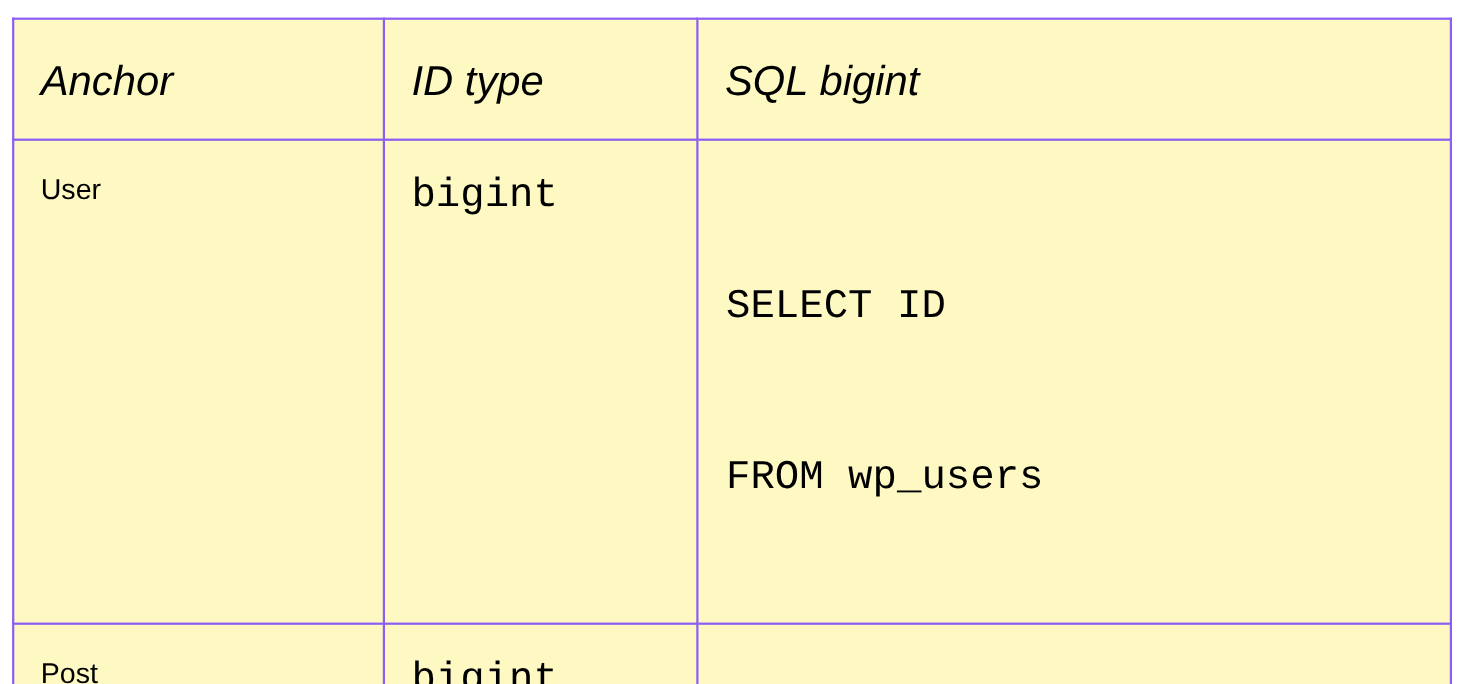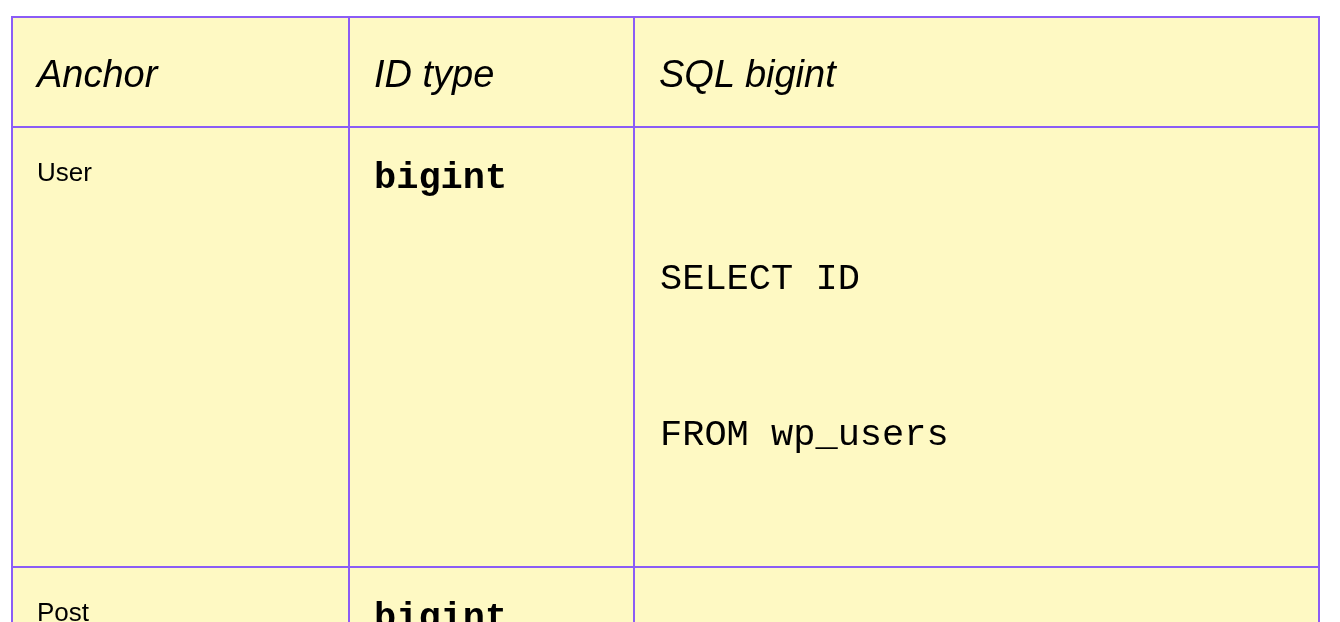--- a/index.html
+++ b/index.html
@@ -71,21 +71,21 @@
     font-weight: normal;
     font-size: 26px;
     line-height: 1;
     padding: 31px 0 0 24px;
     white-space: nowrap;
   }
 
   .idtype-text {
     display: block;
     font-family: "Liberation Mono", monospace;
-    font-weight: bold;
+    font-weight: normal;
     font-size: 37px;
     line-height: 1;
     padding: 32px 0 0 24px;
     white-space: nowrap;
   }
 
   .sql-text {
     display: block;
     font-family: "Liberation Mono", monospace;
     font-weight: normal;

